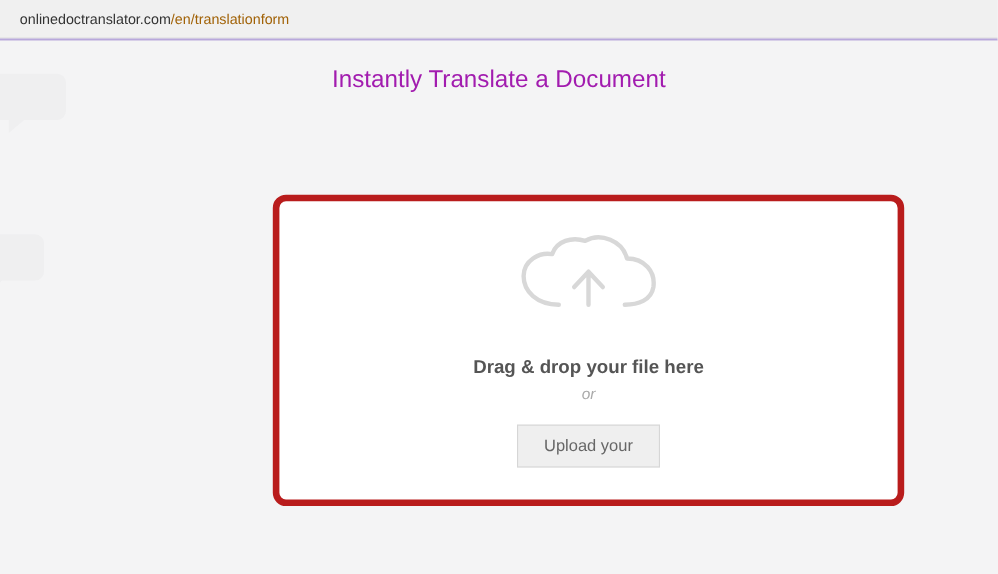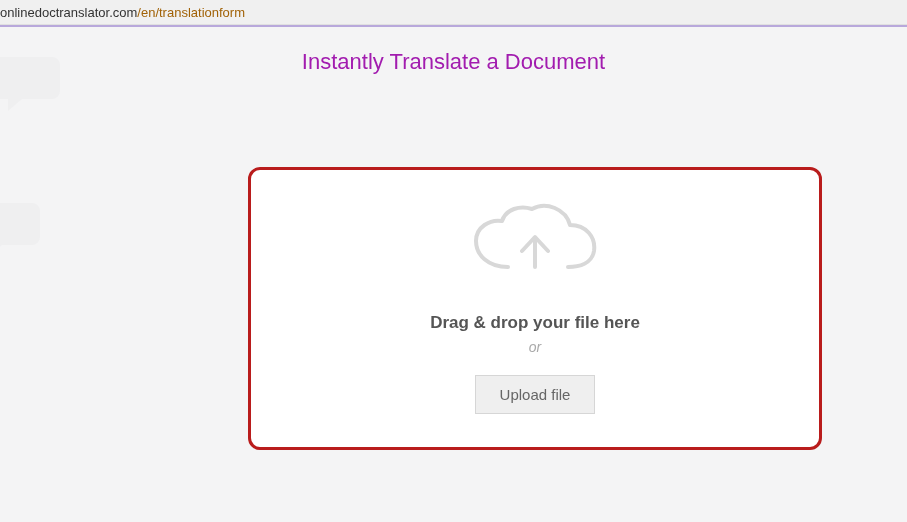--- a/index.html
+++ b/index.html
@@ -5,26 +5,26 @@
     * { margin: 0; padding: 0; box-sizing: border-box; }
     body {
       font-family: -apple-system, BlinkMacSystemFont, "Segoe UI", Arial, sans-serif;
       background: #f4f4f5;
       width: 907px;
       height: 522px;
       overflow: hidden;
       position: relative;
     }
     .address-bar {
-      height: 25px;
+      height: 35px;
       background: #f0f0f0;
       border-bottom: 1px solid #e0e0e0;
       display: flex;
       align-items: center;
-      padding: 0 0;
+      padding: 0 18px;
       font-size: 13px;
     }
     .url-domain { color: #333; }
     .url-path { color: #a16207; }
     .accent-line {
       height: 2px;
       background: #b8a8db;
       width: 100%;
     }
     .page {
@@ -46,21 +46,21 @@
       font-weight: 400;
       padding-top: 22px;
     }
     .upload-card {
       position: absolute;
       top: 140px;
       left: 248px;
       width: 574px;
       height: 283px;
       background: #fff;
-      border: 3px solid #b91c1c;
+      border: 6px solid #b91c1c;
       border-radius: 12px;
       display: flex;
       flex-direction: column;
       align-items: center;
       justify-content: center;
       padding: 20px;
     }
     .cloud-icon {
       margin-bottom: 22px;
     }
@@ -112,16 +112,16 @@
 
   <div class="upload-card">
     <div class="cloud-icon">
       <svg width="134" height="84" viewBox="0 0 134 84">
         <path d="M40 64 C20 64 8 52 8 38 C8 24 22 16 34 18 C38 6 52 2 64 6 C78 -2 98 6 102 22 C118 22 128 34 126 48 C124 60 112 64 100 64" fill="none" stroke="#d8d8d8" stroke-width="4" stroke-linecap="round" stroke-linejoin="round"></path>
         <path d="M67 64 L67 36 M54 48 L67 34 L80 48" fill="none" stroke="#d8d8d8" stroke-width="4" stroke-linecap="round" stroke-linejoin="round"></path>
       </svg>
     </div>
     <div class="dropzone-instruction">Drag &amp; drop your file here</div>
     <div class="or-text">or</div>
-    <button class="upload-btn">Upload file</button>
+    <button class="upload-btn">Upload your</button>
   </div>
 
 </div>
 
 </body></html>

